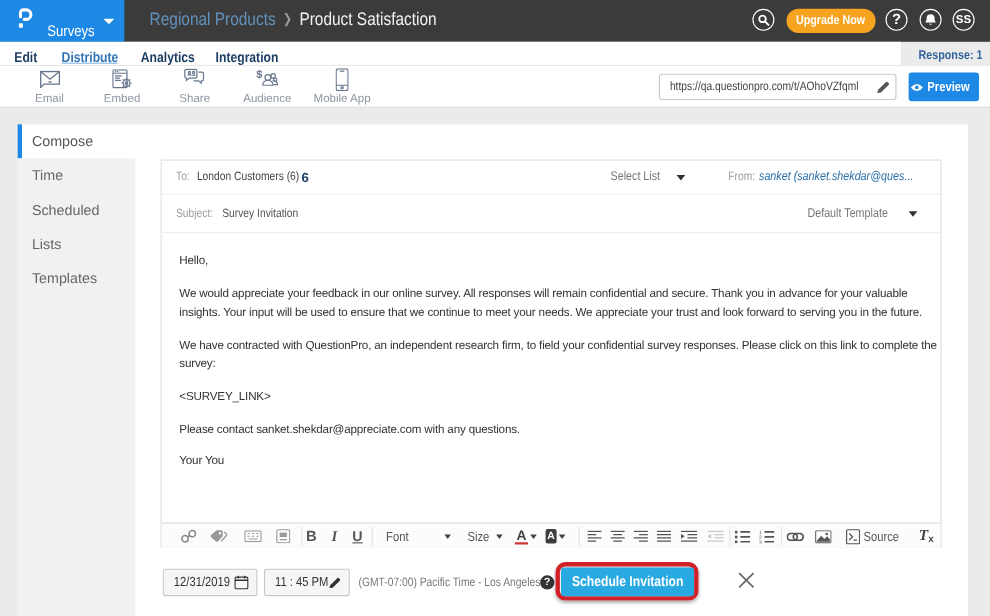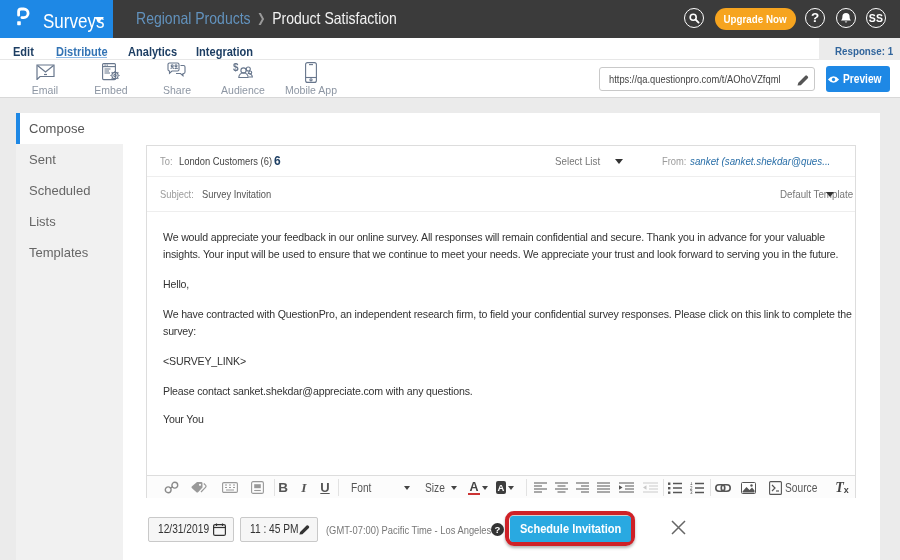--- a/index.html
+++ b/index.html
@@ -3,21 +3,21 @@
 <meta charset="utf-8">
 <style>
 * { margin:0; padding:0; box-sizing:border-box; }
 html,body { width:900px; height:560px; overflow:hidden; font-family:"Liberation Sans", sans-serif; background:#ebebeb; }
 .cx { display:inline-block; transform:scaleX(.85); transform-origin:0 50%; white-space:nowrap; }
 .cxc { display:inline-block; transform:scaleX(.85); transform-origin:50% 50%; white-space:nowrap; }
 
 #topbar { position:absolute; left:0; top:0; width:900px; height:38px; background:#3b3b3b; }
 #logo { position:absolute; left:0; top:0; width:113px; height:38px; background:#1e88e5; }
 #logo svg { position:absolute; left:16px; top:7px; }
-#logo .t { position:absolute; left:43px; top:10px; color:#fff; font-size:20px; }
+#logo .t { position:absolute; left:43px; top:20px; color:#fff; font-size:14px; }
 #logo .caret { position:absolute; left:94px; top:17px; width:0; height:0; border-left:5px solid transparent; border-right:5px solid transparent; border-top:5px solid #fff; }
 #crumbs { position:absolute; left:136px; top:9px; font-size:16.5px; color:#ddd; white-space:nowrap; }
 #crumbs .a { color:#6292bd; }
 #crumbs .sep { color:#9a9a9a; font-size:12px; position:relative; top:-2px; margin:0 1px;}
 #crumbs .b { color:#f2f2f2; }
 .hcirc { position:absolute; top:8px; width:20px; height:20px; border:1.5px solid #fff; border-radius:50%; }
 #upgrade { position:absolute; left:715px; top:8px; width:81px; height:22px; background:#f6a41f; border-radius:11px; color:#fff; font-size:11.5px; font-weight:bold; text-align:center; line-height:22px; }
 #qm   { left:805px; color:#fff; font-weight:bold; font-size:13.5px; text-align:center; line-height:18px;}
 #ss   { left:866px; color:#fff; font-weight:bold; font-size:10.5px; text-align:center; line-height:18px; letter-spacing:0.2px;}
 #srch { left:684px; }
@@ -55,21 +55,21 @@
 .val { color:#444; font-size:11px; }
 #row-to .lab1 { position:absolute; left:13px; }
 #row-to .v1 { position:absolute; left:32px; }
 #row-to .six { position:absolute; left:127px; color:#1d3e63; font-weight:bold; font-size:12px; }
 #sel-list { position:absolute; left:408px; color:#777; font-size:11.5px; }
 .dcaret { position:absolute; width:0; height:0; border-left:4px solid transparent; border-right:4px solid transparent; border-top:5px solid #333; }
 #row-to .from-l { position:absolute; left:515px; }
 #row-to .from-v { position:absolute; left:543px; color:#2a6fa8; font-size:11.5px;font-style:italic; }
 #row-sub .lab1 { position:absolute; left:13px; }
 #row-sub .v1 { position:absolute; left:55px; color:#555; }
-#def-tpl { position:absolute; left:587px; color:#777; font-size:11.5px;margin-left:46px; }
+#def-tpl { position:absolute; left:587px; color:#777; font-size:11.5px; }
 #body { position:absolute; left:0; top:67px; width:708px; height:262px; padding:16px 16px 0 16px; font-size:10.6px; letter-spacing:-0.17px; color:#333; line-height:17px; white-space:nowrap; overflow:hidden; }
 #body p { margin:0 0 13px 0; }
 
 #etb { position:absolute; left:0; top:329px; width:708px; height:23px; background:#fcfcfc; border-top:1px solid #ddd; }
 #etb .it { position:absolute; top:0; height:23px; display:flex; align-items:center; justify-content:center; color:#555; }
 #etb .vsep { position:absolute; top:3px; width:1px; height:17px; background:#e2e2e2; }
 #etb .tb { font-size:13.5px; font-weight:bold; }
 #etb .ti { font-size:13.5px; font-style:italic; font-family:"Liberation Serif",serif; font-weight:bold;}
 #etb .tu { font-size:13px; text-decoration:underline; font-weight:bold;}
 #etb .dd { font-size:12px; color:#555; }
@@ -208,21 +208,21 @@
         </svg></span></div>
   <div id="preview"><svg width="13" height="9" viewBox="0 0 14 9" style="vertical-align:-1px;margin-right:3px">
         <path d="M1 4.5 Q7 -2.5 13 4.5 Q7 11.5 1 4.5 Z" fill="#fff"></path>
         <circle cx="7" cy="4.5" r="1.8" fill="#1e88e5"></circle>
       </svg><span class="cx">Preview</span></div>
 </div>
 <div id="content">
   <div id="panel">
     <div id="compose">Compose</div>
     <div id="side">
-      <div>Sent</div>
+      <div>Time</div>
       <div>Scheduled</div>
       <div>Lists</div>
       <div>Templates</div>
     </div>
     <div id="form">
       <div class="frow" id="row-to">
         <span class="lab lab1"><span class="cx">To:</span></span>
         <span class="val v1"><span class="cx">London Customers (6)</span></span>
         <span class="six">6</span>
         <span id="sel-list"><span class="cx">Select List</span></span>
@@ -230,22 +230,22 @@
         <span class="lab from-l"><span class="cx">From:</span></span>
         <span class="val from-v"><span class="cx">sanket (sanket.shekdar@ques...</span></span>
       </div>
       <div class="frow" id="row-sub">
         <span class="lab lab1"><span class="cx">Subject:</span></span>
         <span class="val v1"><span class="cx">Survey Invitation</span></span>
         <span id="def-tpl"><span class="cx">Default Template</span></span>
         <span class="dcaret" style="left:679px;top:15px"></span>
       </div>
       <div id="body">
+        <p>Hello,</p>
         <p>We would appreciate your feedback in our online survey. All responses will remain confidential and secure. Thank you in advance for your valuable<br>insights. Your input will be used to ensure that we continue to meet your needs. We appreciate your trust and look forward to serving you in the future.</p>
-        <p>Hello,</p>
         <p>We have contracted with QuestionPro, an independent research firm, to field your confidential survey responses. Please click on this link to complete the<br>survey:</p>
         <p>&lt;SURVEY_LINK&gt;</p>
         <p style="margin-top:2px;margin-bottom:11px">Please contact sanket.shekdar@appreciate.com with any questions.</p>
         <p>Your You</p>
       </div>
       <div id="etb">
         <div class="it" style="left:16px;width:16px">
             <svg width="15" height="13" viewBox="0 0 15 13">
               <g stroke="#8a8a8a" stroke-width="1.4" fill="none">
                 <circle cx="4.2" cy="8.8" r="2.9"></circle>

